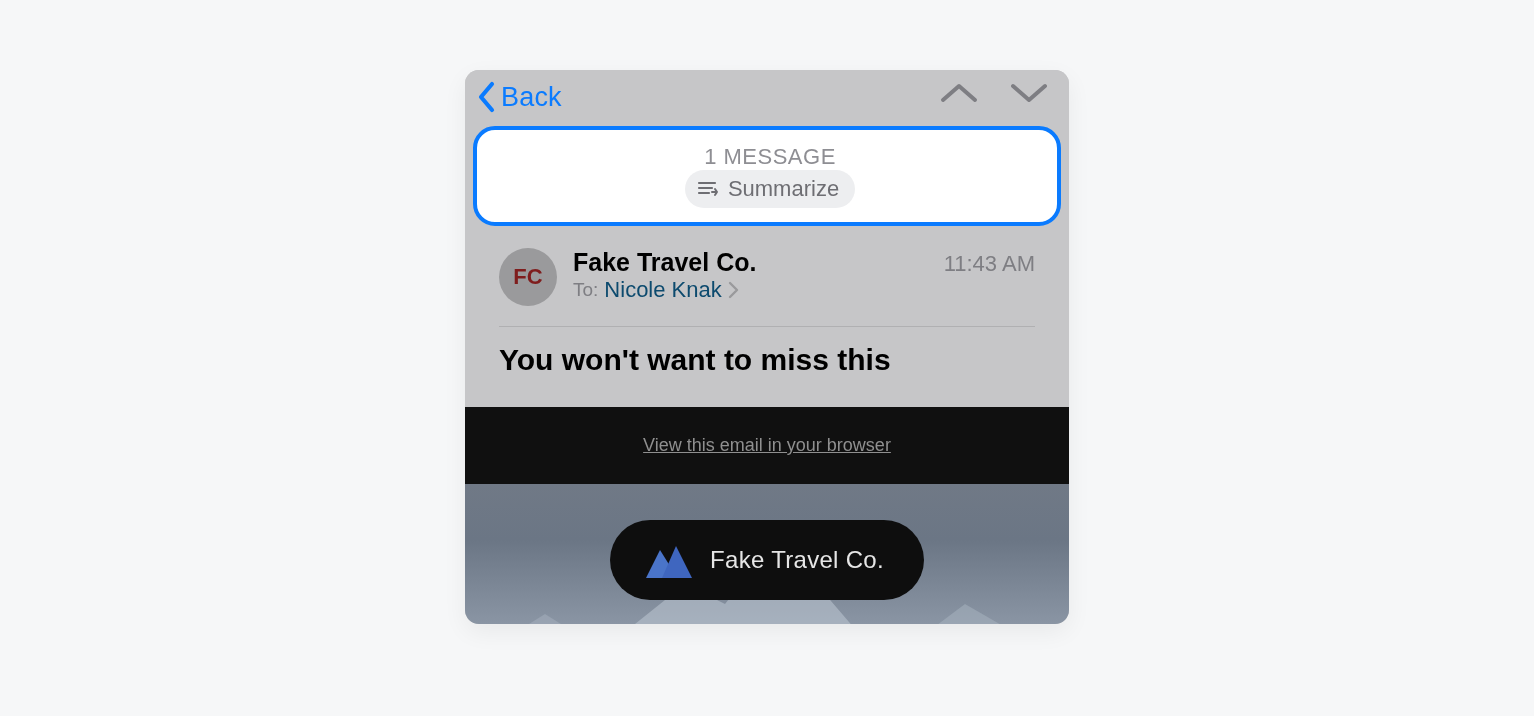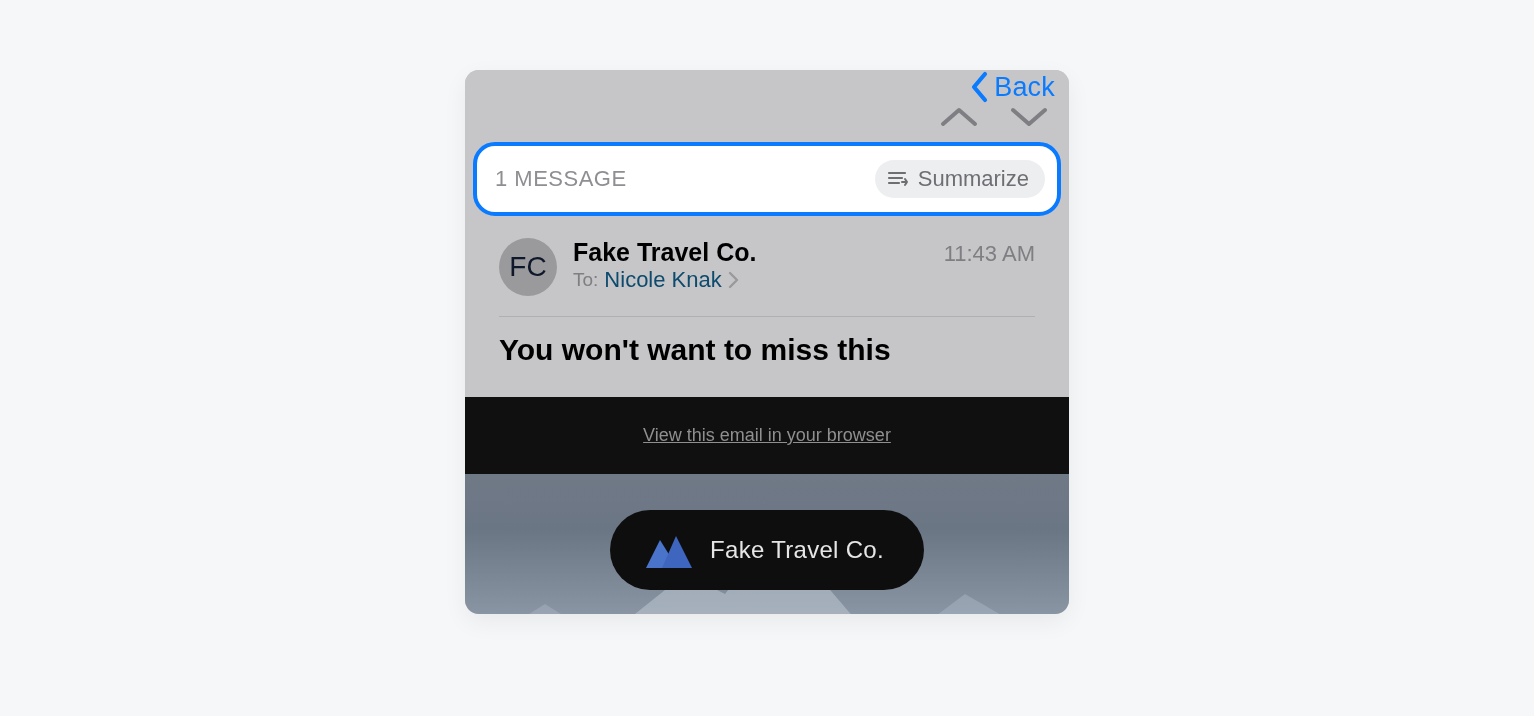--- a/index.html
+++ b/index.html
@@ -14,25 +14,24 @@
   }
   .device {
     width: 604px;
     border-radius: 14px;
     overflow: hidden;
     box-shadow: 0 8px 24px rgba(0,0,0,0.06);
     background: #c6c6c8;
   }
   .navbar {
     display: flex;
-    align-items: flex-end;
+    align-items: flex-start;
     justify-content: space-between;
-    padding: 0 14px 8px 10px;
-    background: #c6c6c8;
-    flex-direction: column;
+    padding: 10px 14px 8px 10px;
+    background: #c6c6c8;
   }
   .back-btn {
     display: flex;
     align-items: center;
     gap: 2px;
     cursor: pointer;
   }
   .back-btn svg { display: block; }
   .back-label {
     color: #0a7bff;
@@ -53,20 +52,21 @@
     background: #c6c6c8;
   }
   .msg-banner {
     background: #ffffff;
     border: 4px solid #0a7bff;
     border-radius: 22px;
     display: flex;
     align-items: center;
     justify-content: space-between;
     padding: 14px 12px 14px 18px;
+    flex-direction: column;
   }
   .msg-count {
     color: #8e8e93;
     font-size: 22px;
     font-weight: 500;
     letter-spacing: 0.5px;
   }
   .summarize-btn {
     background: #edeef0;
     border-radius: 999px;
@@ -89,23 +89,23 @@
   .sender-row {
     display: flex;
     align-items: flex-start;
     gap: 16px;
   }
   .avatar {
     width: 58px;
     height: 58px;
     border-radius: 50%;
     background: #9a9a9c;
-    color: #0f172a;
-    font-size: 28px;
-    font-weight: 400;
+    color: #7f1d1d;
+    font-size: 22px;
+    font-weight: 700;
     display: flex;
     align-items: center;
     justify-content: center;
     flex-shrink: 0;
   }
   .sender-meta { flex: 1; }
   .sender-top {
     display: flex;
     justify-content: space-between;
     align-items: baseline;

